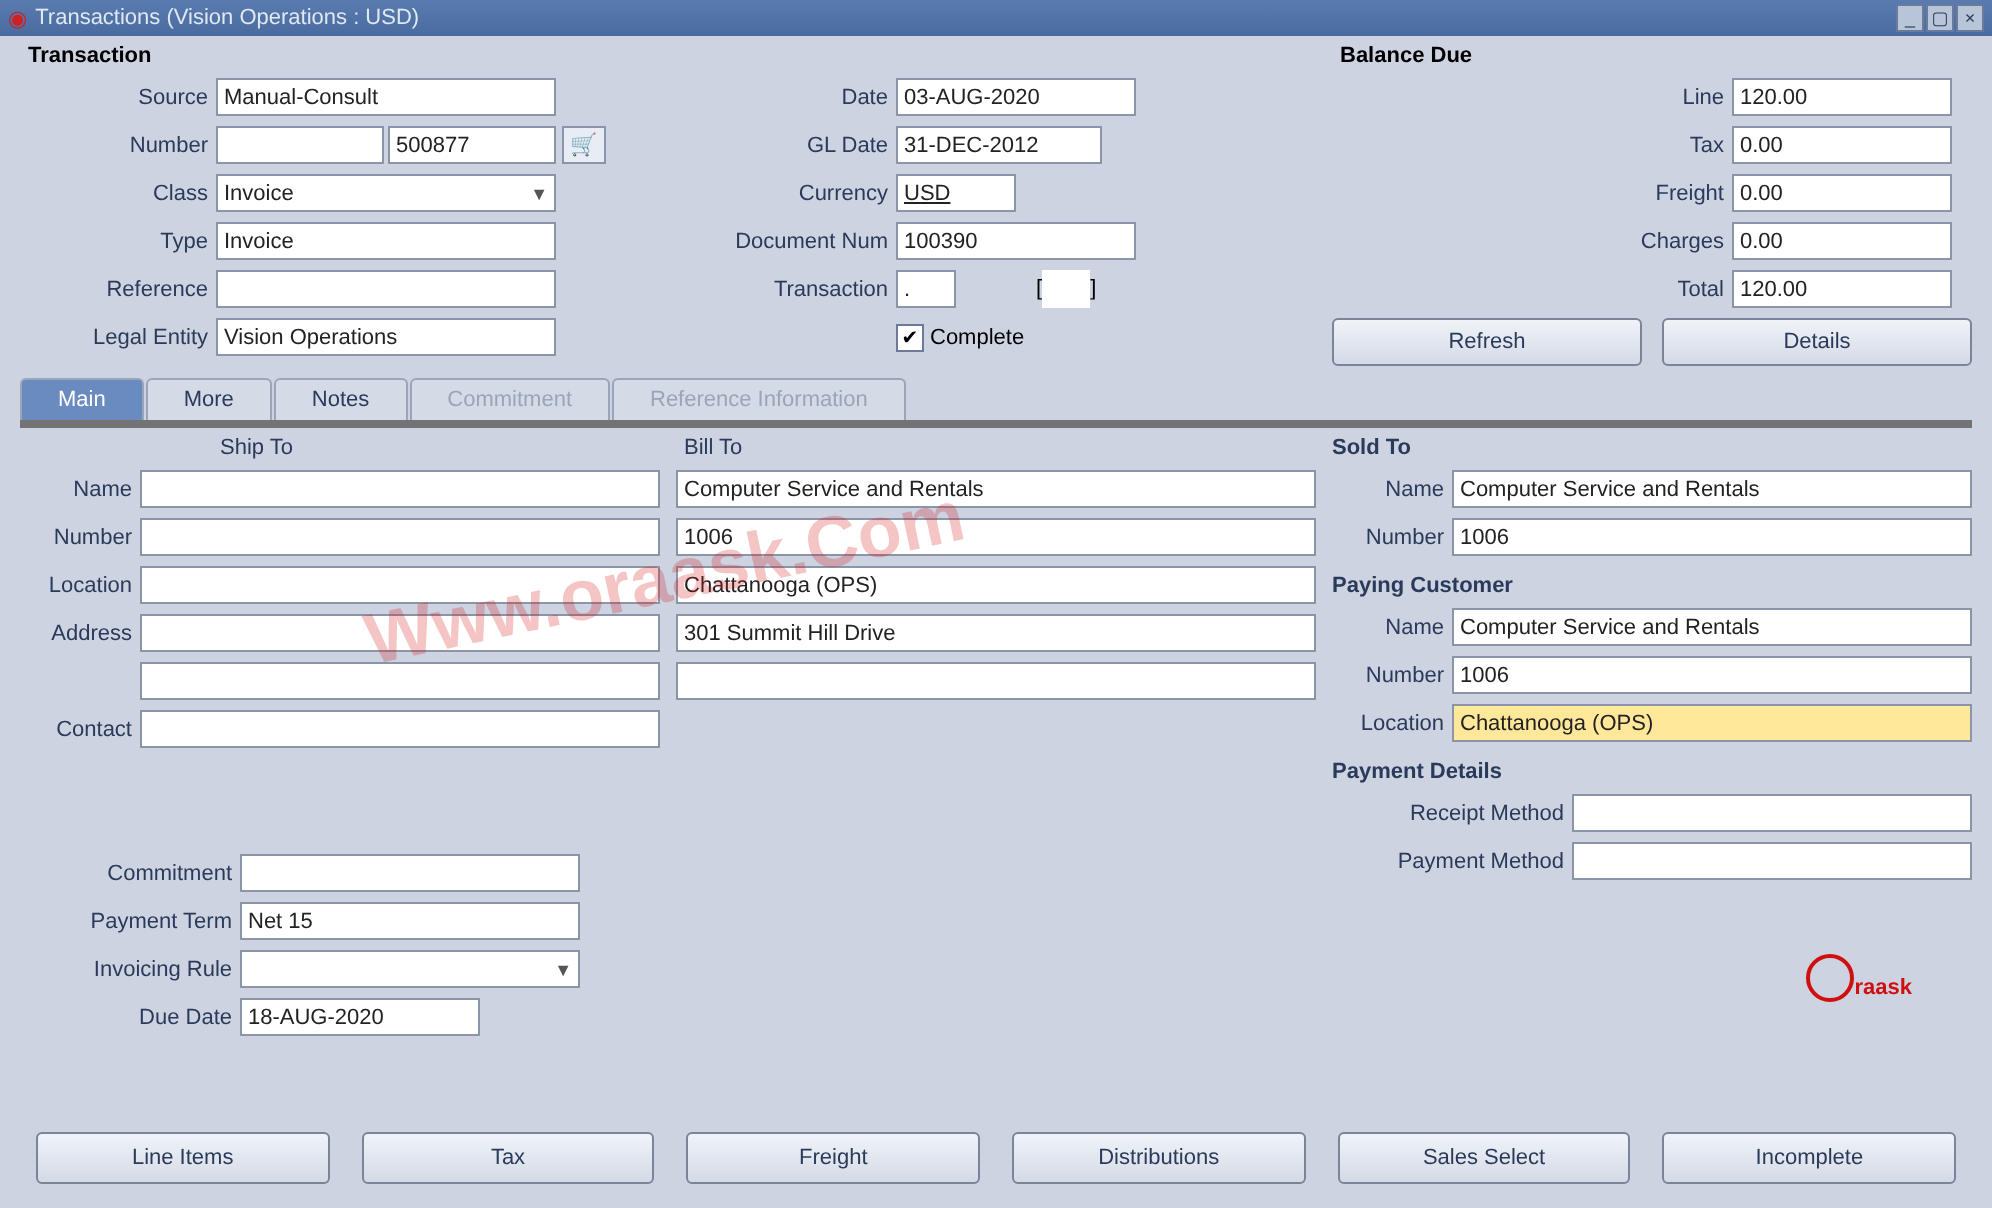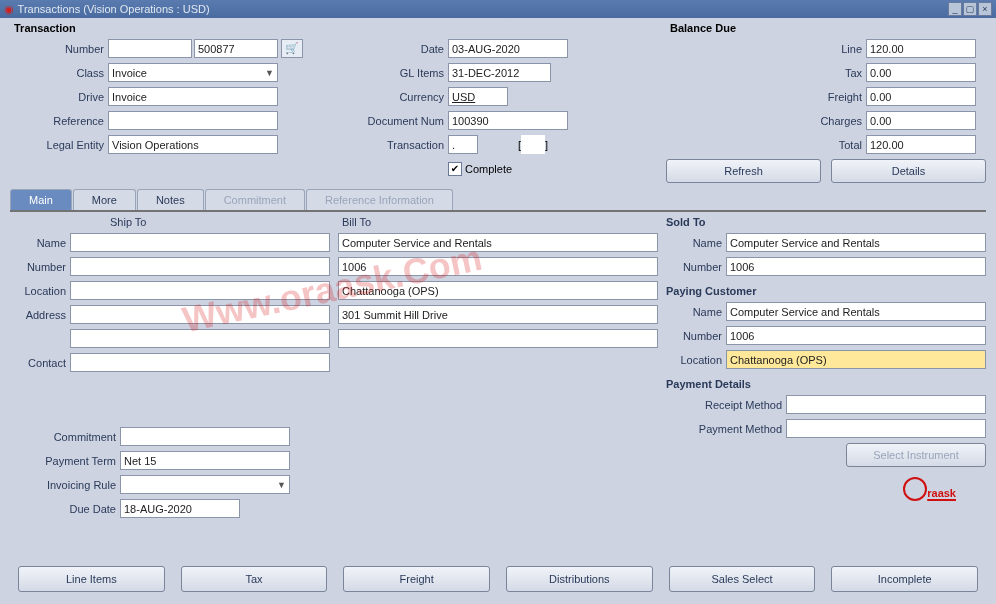--- a/index.html
+++ b/index.html
@@ -19,40 +19,40 @@
 .transaction-box label { width: 98px; }
 .transaction-right label { width: 110px; }
 .balance-box label { width: 200px; }
 input[type=text], .select-box { height: 19px; border: 1px solid #8a95aa; background: #fff; padding: 1px 3px; font-size: 11px; color: #222; }
 .select-box { display: flex; align-items: center; justify-content: space-between; background: #fff; }
 .select-arrow { font-size: 9px; color: #555; margin-left: 3px; }
 .cart-btn { width: 22px; height: 19px; border: 1px solid #8a95aa; background: #e8ecf4; display: flex; align-items: center; justify-content: center; cursor: pointer; margin-left: 3px; }
 .cbox { width: 14px; height: 14px; border: 1px solid #6a7a9a; background: #fff; display: inline-flex; align-items: center; justify-content: center; margin-right: 3px; font-size: 10px; }
 .btn { height: 24px; border: 1px solid #7a859a; background: linear-gradient(#f0f3f8,#d4dae6); border-radius: 3px; cursor: pointer; color: #2a3a5a; display: flex; align-items: center; justify-content: center; }
 .btn.big { height: 26px; }
-.tabs { display: flex; margin-top: 6px; border-bottom: 2px solid #737373; }
+.tabs { display: flex; margin-top: 6px; border-bottom: 4px solid #737373; }
 .tab { padding: 4px 18px; border: 1px solid #9aa5ba; border-bottom: none; background: #d4dae6; margin-right: 1px; cursor: pointer; border-radius: 3px 3px 0 0; color: #2a3a5a; }
 .tab.active { background: #6a8bbf; color: #fff; }
 .tab.disabled { color: #9aa5ba; }
 .middle { display: flex; gap: 8px; margin-top: 4px; }
 .ship-bill { flex: 1; display: flex; gap: 8px; }
 .ship-col, .bill-col { flex: 1; }
 .col-header { font-weight: normal; margin-bottom: 4px; margin-left: 100px; color: #2a3a5a; }
 .ship-col .form-row label, .bill-col .form-row label { width: 60px; }
 .right-side { width: 320px; }
 .right-side .form-row label { width: 60px; }
 .payment-details .form-row label { width: 120px; }
 .subsection { margin-bottom: 8px; }
 .sub-title { font-weight: bold; margin-bottom: 4px; color: #2a3a5a; }
 .bottom-left { margin-top: 8px; }
 .bottom-left .form-row label { width: 106px; }
 .bottom-btns { display: flex; gap: 16px; margin-top: 6px; padding: 4px 10px; position: absolute; bottom: 8px; left: 8px; right: 8px; }
 .bottom-btns .btn { flex: 1; }
 .watermark { position: absolute; left: 180px; top: 250px; font-size: 36px; font-weight: bold; color: rgba(217,20,20,0.25); transform: rotate(-12deg); pointer-events: none; }
-.watermark2 { position: absolute; right: 40px; bottom: 100px; font-size: 28px; font-weight: bold; color: #d01010; pointer-events: none; text-decoration: underline; }
+.watermark2 { position: absolute; right: 40px; bottom: 100px; font-size: 28px; font-weight: bold; color: #d01010; pointer-events: none; }
 .watermark2 .o-ball { display: inline-block; width: 24px; height: 24px; border-radius: 50%; border: 2px solid #d01010; position: relative; top: 4px; }
 .highlighted { background: #ffe89a !important; }
 .sel { background: #3a5a9f; color: #fff; }
 </style>
 </head>
 <body>
 
 <div class="window">
  <div class="titlebar">
   <span style="color:#d02020;margin-right:4px;">◉</span>
@@ -65,52 +65,56 @@
  </div>
 
  <div class="content">
 
   <div class="top-row">
    <div class="transaction-box">
     <div class="section-label">Transaction</div>
     <div style="display:flex;gap:8px;">
      <div style="flex:1;">
       <div class="form-row">
+                <label>Source</label>
+                <input type="text" style="width: 170px;" class="sel" value="Manual-Consult">
+              </div>
+      <div class="form-row">
                 <label>Number</label>
                 <input type="text" style="width: 84px;" value="">
                 <input type="text" style="width: 84px; margin-left: 2px;" value="500877">
                 <div class="cart-btn">🛒</div>
               </div>
       <div class="form-row">
                 <label>Class</label>
                 <div class="select-box" style="width:170px">
                   <span>Invoice</span>
                   <span class="select-arrow">▼</span>
                 </div>
               </div>
       <div class="form-row">
-                <label>Drive</label>
+                <label>Type</label>
                 <input type="text" style="width: 170px;" value="Invoice">
               </div>
       <div class="form-row">
                 <label>Reference</label>
                 <input type="text" style="width: 170px;" value="">
               </div>
       <div class="form-row">
                 <label>Legal Entity</label>
                 <input type="text" style="width: 170px;" value="Vision Operations">
               </div>
      </div>
      <div class="transaction-right" style="flex:1;">
       <div class="form-row">
                 <label>Date</label>
                 <input type="text" style="width: 120px;" value="03-AUG-2020">
               </div>
       <div class="form-row">
-                <label>GL Items</label>
+                <label>GL Date</label>
                 <input type="text" style="width: 103px;" value="31-DEC-2012">
               </div>
       <div class="form-row">
                 <label>Currency</label>
                 <input type="text" style="width: 60px; text-decoration: underline;" value="USD">
               </div>
       <div class="form-row">
                 <label>Document Num</label>
                 <input type="text" style="width: 120px;" value="100390">
               </div>
@@ -243,23 +247,20 @@
     </div>
     <div class="subsection payment-details">
      <div class="sub-title">Payment Details</div>
      <div class="form-row">
               <label>Receipt Method</label>
               <input type="text" style="flex: 1 1 0%;" value="">
             </div>
      <div class="form-row">
               <label>Payment Method</label>
               <input type="text" style="flex: 1 1 0%;" value="">
-            </div>
-     <div style="display:flex;justify-content:flex-end;margin-top:4px;">
-              <div class="btn" style="width:140px;color:#9aa5ba">Select Instrument</div>
             </div>
     </div>
    </div>
   </div>
 
   <div class="bottom-left" style="width:320px;position:absolute;left:14px;top:400px;">
    <div class="form-row">
           <label>Commitment</label>
           <input type="text" style="width: 170px;" value="">
         </div>

